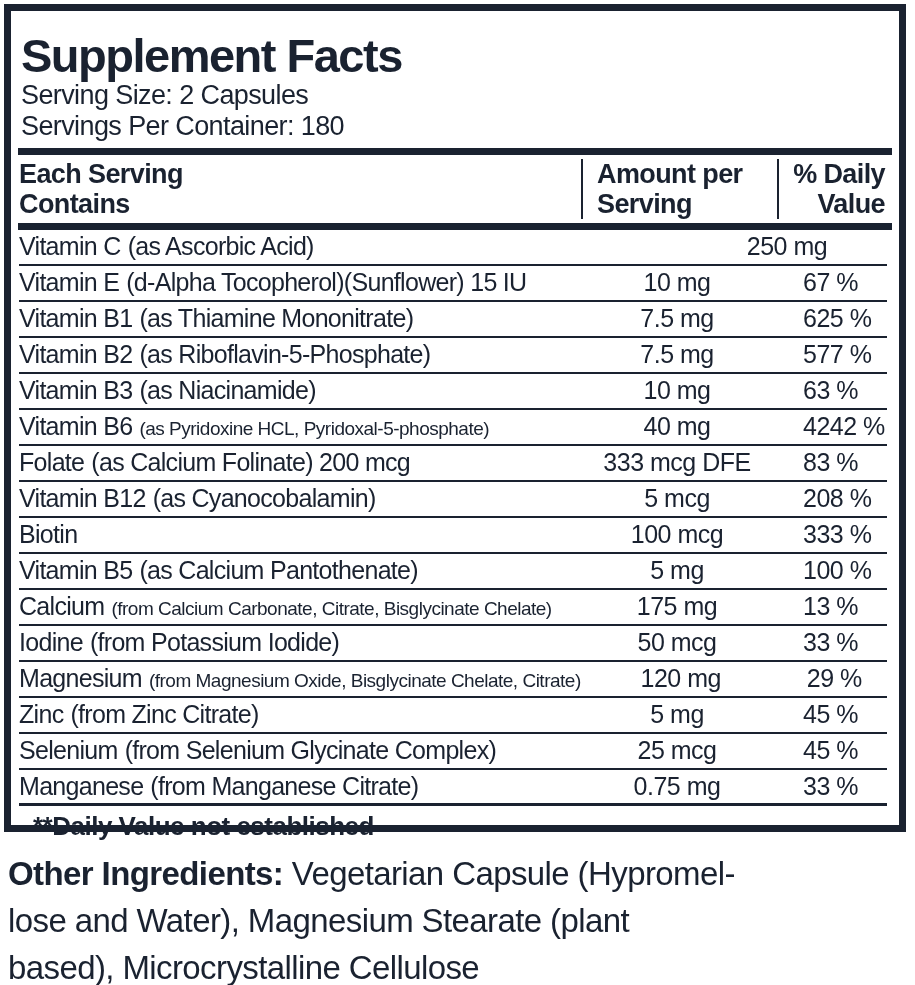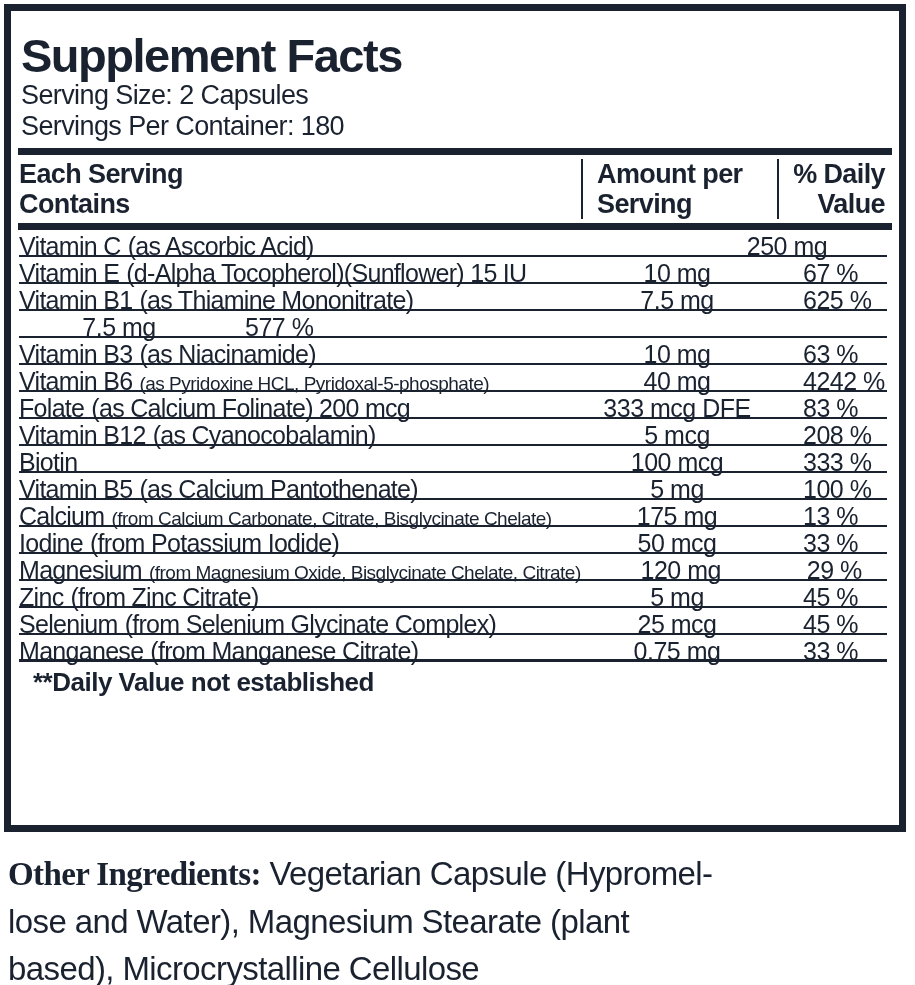--- a/index.html
+++ b/index.html
@@ -40,21 +40,21 @@
     border-left:2px solid var(--ink);padding-left:14px;
   }
   .cols-header .c3{
     width:110px;box-sizing:border-box;text-align:right;
     border-left:2px solid var(--ink);padding-right:2px;
   }
 
   .rows{margin:0 12px 0 8px;}
   .row{
     display:flex;align-items:baseline;
-    height:27px;line-height:33px;box-sizing:border-box;
+    height:36px;line-height:33px;box-sizing:border-box;
     border-bottom:2px solid var(--ink);
     font-size:25px;letter-spacing:-0.5px;
   }
   .row:last-child{border-bottom-width:3px;}
   .row .name{flex:1;white-space:nowrap;letter-spacing:-0.7px;}
   .row .detail{margin-left:7px;}
   .row.small .detail{font-size:19px;letter-spacing:-0.5px;margin-top:6px;}
   .row .amount{width:200px;text-align:center;white-space:nowrap;flex:none;}
   .row .dv{width:110px;box-sizing:border-box;padding-left:26px;white-space:nowrap;flex:none;}
 
@@ -62,21 +62,21 @@
     font-size:26px;font-weight:bold;letter-spacing:-0.5px;
     padding:5px 0 0 22px;
   }
 
   
   .other{
     position:absolute;left:8px;top:850px;width:900px;
     font-size:33px;line-height:47px;letter-spacing:-0.6px;
   }
   .other .ln{white-space:nowrap;}
-  .other .lbl{font-weight:bold;font-family:Liberation Serif, serif;}
+  .other .lbl{font-weight:bold;}
 </style>
 </head>
 <body>
 
 <div class="facts-panel">
 
   <div class="panel-head">
     <div class="title">Supplement Facts</div>
     <div class="serving-line">Serving Size: 2 Capsules</div>
     <div class="serving-line">Servings Per Container: 180</div>
@@ -113,20 +113,21 @@
       <span class="dv">67 %</span>
     </div>
 
     <div class="row">
       <span class="name"><span class="nm">Vitamin B1</span><span class="detail">(as Thiamine Mononitrate)</span></span>
       <span class="amount">7.5 mg</span>
       <span class="dv">625 %</span>
     </div>
 
     <div class="row">
+      <span class="name"><span class="nm">Vitamin B2</span><span class="detail">(as Riboflavin-5-Phosphate)</span></span>
       <span class="amount">7.5 mg</span>
       <span class="dv">577 %</span>
     </div>
 
     <div class="row">
       <span class="name"><span class="nm">Vitamin B3</span><span class="detail">(as Niacinamide)</span></span>
       <span class="amount">10 mg</span>
       <span class="dv">63 %</span>
     </div>
 

